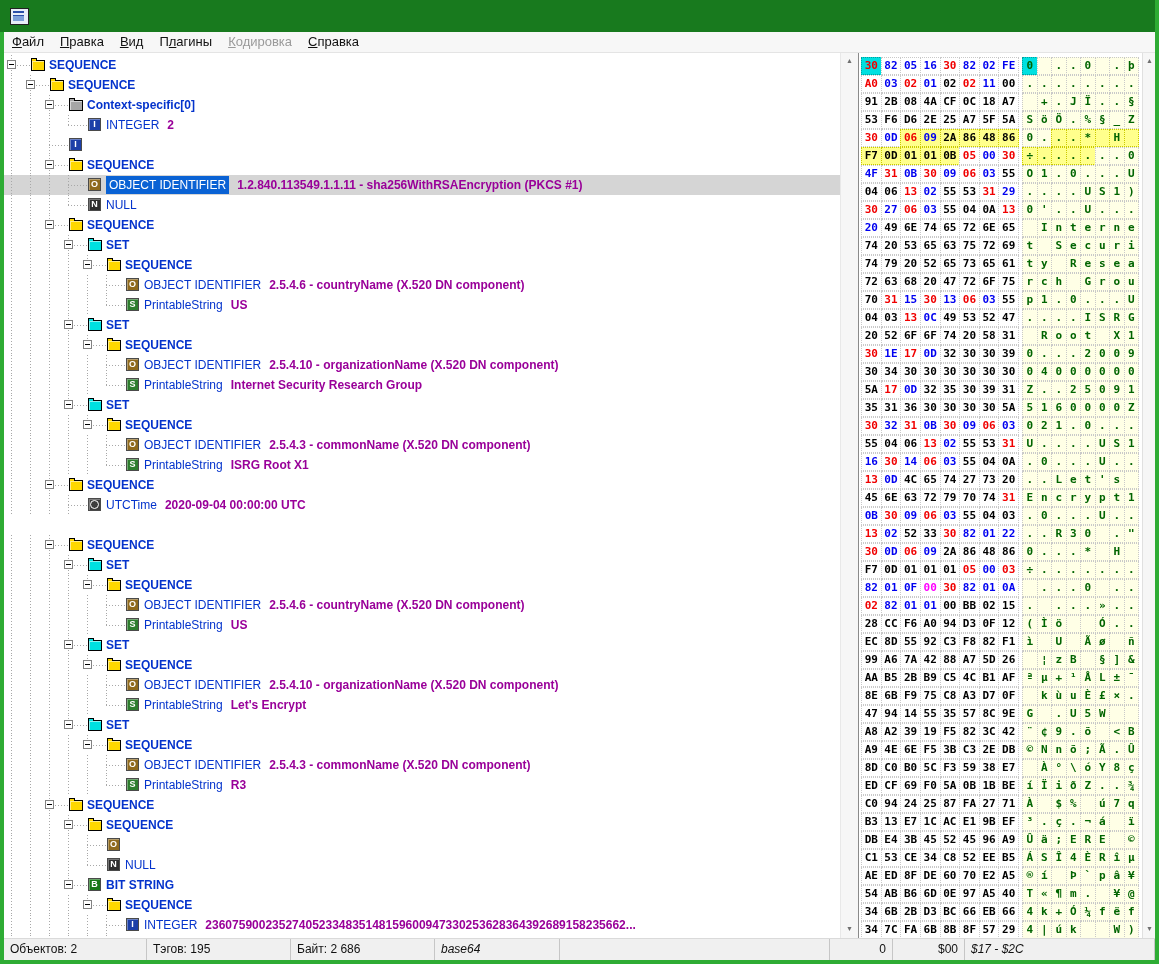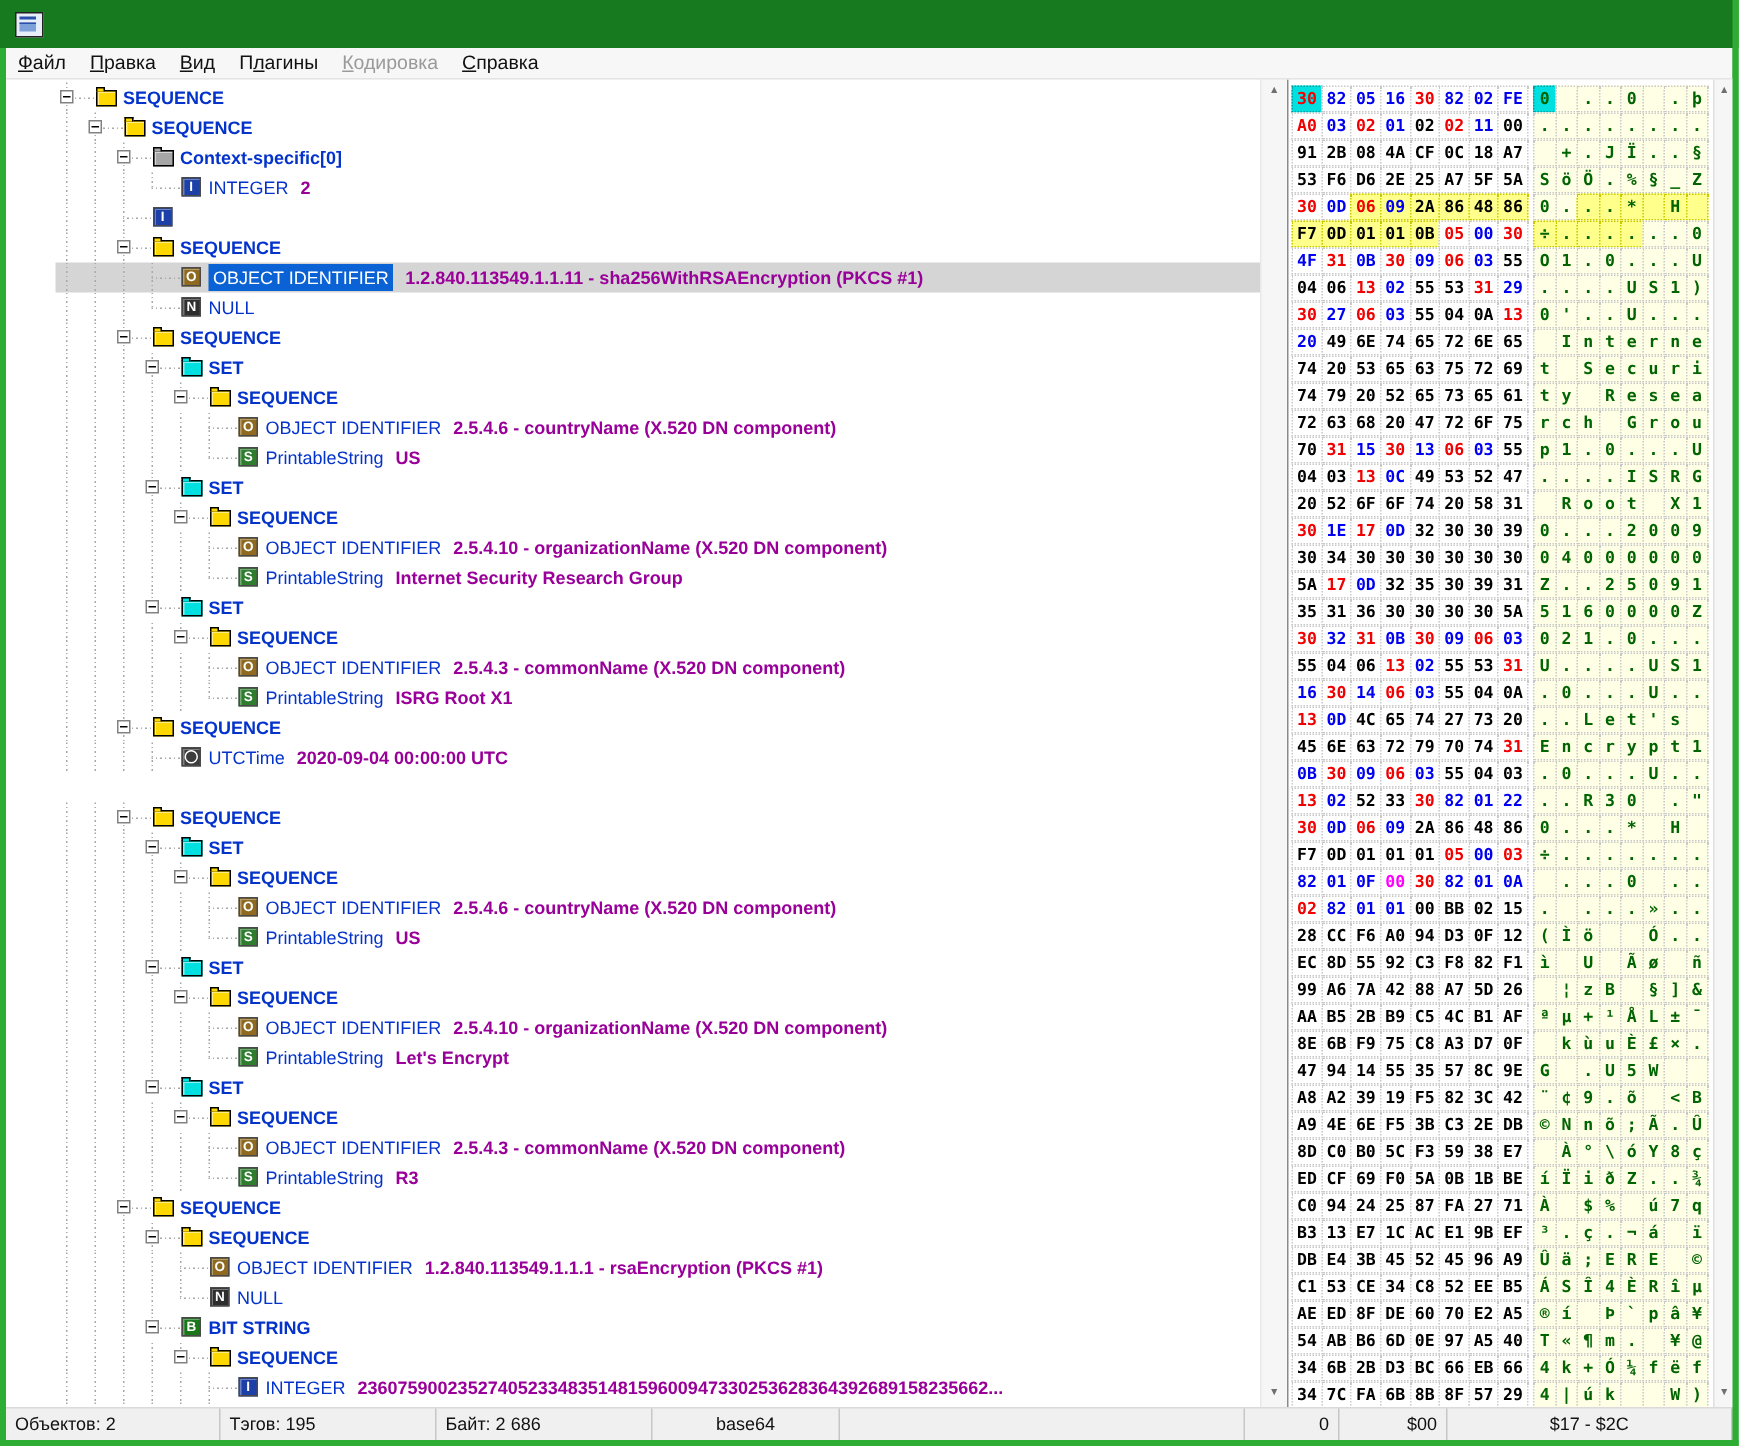--- a/index.html
+++ b/index.html
@@ -18,21 +18,21 @@
   #br{right:0;top:0;width:4px;height:964px;}
   #bb{left:0;bottom:0;width:1159px;height:4px;}
   
   #menubar{position:absolute;left:4px;top:32px;width:1151px;height:20px;background:#F7F7F7;border-bottom:1px solid #E4E4E4;z-index:4;}
   .mi{display:inline-block;padding:0 8px;font-size:13px;line-height:20px;color:#111;}
   .mi.dis{color:#9a9a9a;}
   
   #client{position:absolute;left:4px;top:52px;width:1151px;height:886px;background:#fff;}
   
   #tree{position:absolute;left:4px;top:52px;width:836px;height:886px;background:#fff;overflow:hidden;z-index:2;}
-  .trow{position:absolute;left:0;width:100%;height:20px;font-size:12px;line-height:20px;white-space:nowrap;margin-left:33px;}
+  .trow{position:absolute;left:0;width:100%;height:20px;font-size:12px;line-height:20px;white-space:nowrap;}
   .trow.selrow{background:#D5D5D5;}
   .vln{position:absolute;top:0;width:1px;height:20px;background-image:repeating-linear-gradient(to bottom,#a8a8a8 0 1px,transparent 1px 3px);}
   .vln.half{height:10px;}
   .hln{position:absolute;top:10px;height:1px;background-image:repeating-linear-gradient(to right,#a8a8a8 0 1px,transparent 1px 3px);}
   .ebox{position:absolute;top:5px;width:9px;height:9px;background:#fff;border:1px solid #828282;box-sizing:border-box;}
   .ebox:before{content:"";position:absolute;left:1px;top:3px;width:5px;height:1px;background:#000;}
   .tico{position:absolute;top:3px;width:14px;height:13px;}
   .fold{border:1px solid #000;box-sizing:border-box;box-shadow:inset 1px 1px 0 rgba(255,255,255,.55);margin-top:2px;height:11px !important;}
   .fold:before{content:"";position:absolute;left:-1px;top:-3px;width:6px;height:3px;background:inherit;border:1px solid #000;border-bottom:none;box-sizing:border-box;}
   .f-seq{background:#FFD800;} .f-set{background:#00E0E0;} .f-ctx{background:#A6A6A6;}
@@ -57,21 +57,21 @@
   .acells{position:absolute;left:163px;top:0;width:116px;height:18px;display:flex;background:#FFFFE6;}
   .hc,.ac{flex:1;height:18px;box-sizing:border-box;border:1px dotted #c9c9c9;margin:0 -1px -1px 0;text-align:center;line-height:16px;font-family:"DejaVu Sans Mono",monospace;font-size:11px;font-weight:bold;}
   .hc{background:#fff;}
   .ac{background:#FFFFE6;color:#006400;}
   .c-r{color:#F00000;} .c-b{color:#0000F0;} .c-k{color:#000;} .c-m{color:#FF00FF;}
   .hl{background:#FFFF8C !important;border-color:#c9c900 !important;}
   .sel{background:#00E0E0 !important;border-color:#00a0a0 !important;}
   
   #statusbar{position:absolute;left:4px;top:938px;width:1151px;height:22px;background:#F0F0F0;border-top:1px solid #DADADA;display:flex;z-index:4;}
   .sp{height:22px;line-height:21px;font-size:12px;color:#111;border-right:1px solid #C6C6C6;box-sizing:border-box;padding:0 6px;overflow:hidden;white-space:nowrap;}
-  .sp.left{text-align:left;} .sp.center{text-align:center;} .sp.right{text-align:right;}
+  .sp.left{text-align:left;} .sp.center{text-align:left;font-style:italic;} .sp.right{text-align:right;}
 </style>
 </head>
 <body>
 
 <div id="titlebar">
   <div id="appicon"></div>
   <div class="wbtn" id="btn-min"></div>
   <div class="wbtn" id="btn-max"></div>
   <div class="wbtn" id="btn-close"></div>
 </div>
@@ -463,21 +463,20 @@
       <div class="ttext" style="left: 102px;"><span class="tlbl bold">SEQUENCE</span></div>
     </div>
     <div class="trow" style="top: 783px;">
       <div class="vln" style="left: 7px;"></div>
       <div class="vln" style="left: 26px;"></div>
       <div class="vln" style="left: 45px;"></div>
       <div class="vln" style="left: 64px;"></div>
       <div class="vln" style="left: 83px;"></div>
       <div class="hln" style="left: 83px; width: 19px;"></div>
       <div class="tico lico i-oid" style="left: 103px;">O</div>
-      <div class="ttext" style="left: 121px;"><span class="tlbl">OBJECT IDENTIFIER</span><span class="tval">1.2.840.113549.1.1.1 - rsaEncryption (PKCS #1)</span></div>
     </div>
     <div class="trow" style="top: 803px;">
       <div class="vln" style="left: 7px;"></div>
       <div class="vln" style="left: 26px;"></div>
       <div class="vln" style="left: 45px;"></div>
       <div class="vln" style="left: 64px;"></div>
       <div class="vln half" style="left: 83px;"></div>
       <div class="hln" style="left: 83px; width: 19px;"></div>
       <div class="tico lico i-null" style="left: 103px;">N</div>
       <div class="ttext" style="left: 121px;"><span class="tlbl">NULL</span></div>

